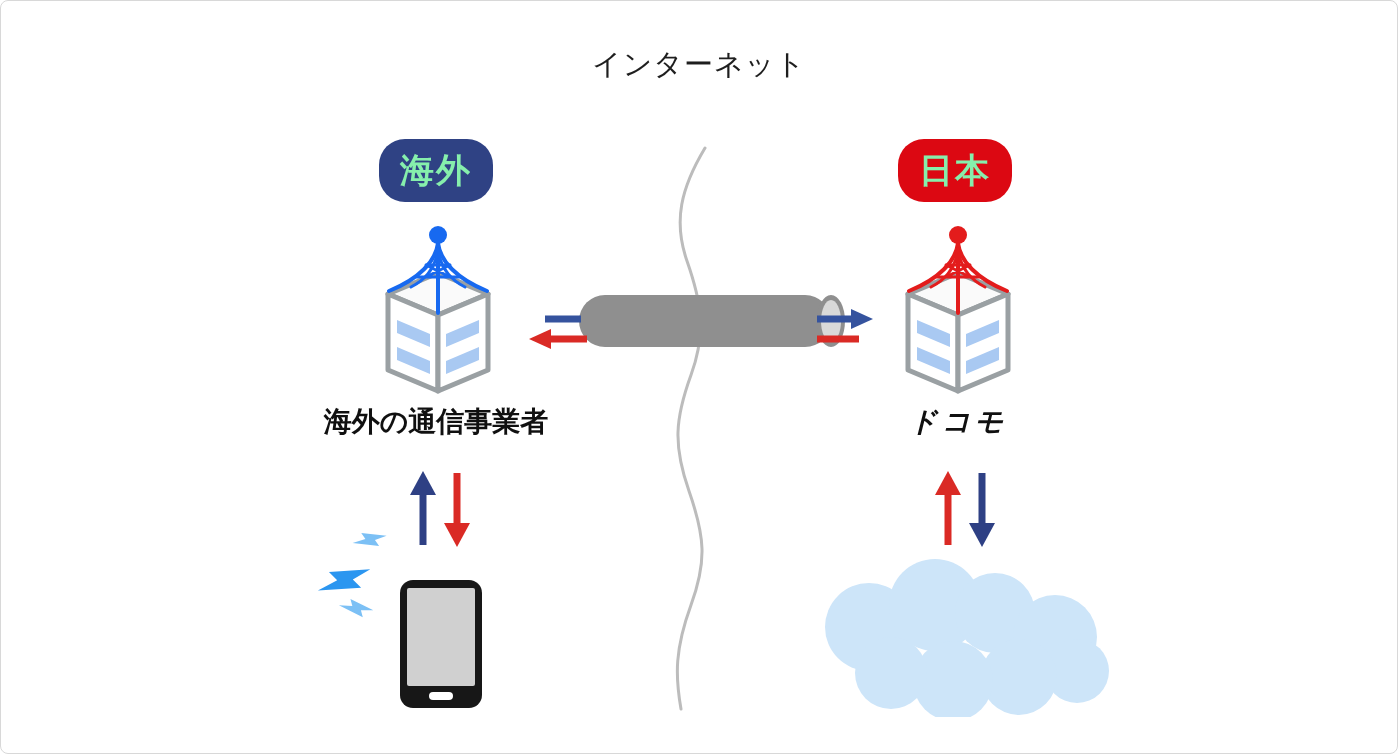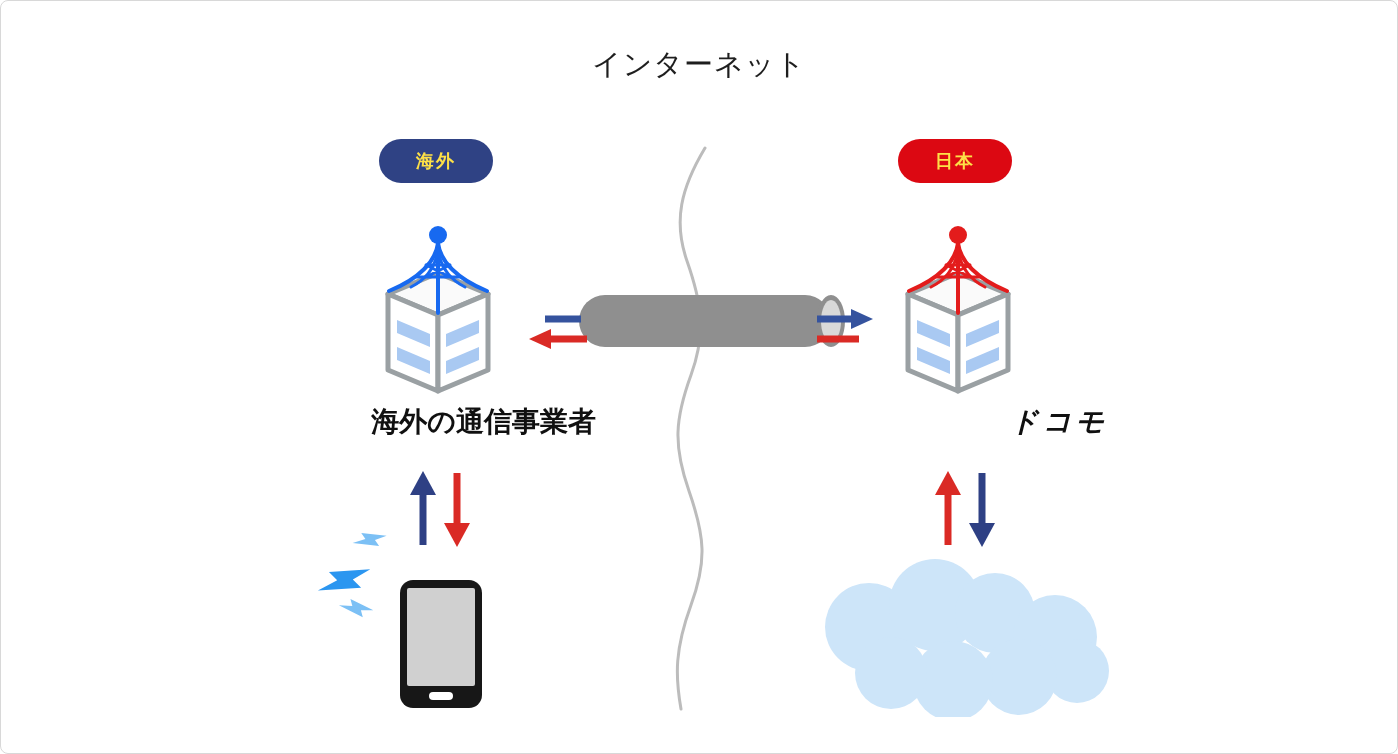--- a/index.html
+++ b/index.html
@@ -1,27 +1,27 @@
 <!DOCTYPE html>
 <html><head>
 <meta charset="utf-8">
 <style>
   html,body{margin:0;padding:0;background:#fff;}
   body{font-family:"Liberation Sans","DejaVu Sans",sans-serif;}
   .card{position:relative;width:1396px;height:752px;background:#ffffff;
         border:1px solid #d8d8d8;border-radius:8px;overflow:hidden;}
   .title{position:absolute;top:44px;left:0;width:100%;text-align:center;
          font-size:29px;color:#1e1e1e;letter-spacing:1px;}
-  .badge{position:absolute;width:114px;height:44px;border-radius:26px;
+  .badge{position:absolute;width:114px;height:63px;border-radius:26px;
          display:flex;align-items:center;justify-content:center;
-         color:#fde047;font-size:18px;font-weight:bold;letter-spacing:2px;}
+         color:#86efac;font-size:34px;font-weight:bold;letter-spacing:2px;}
   .badge-overseas{left:378px;top:138px;background:#2f4284;}
   .badge-japan{left:897px;top:138px;background:#dc0812;text-align:center;}
   .abs{position:absolute;}
-  .carrier-label{position:absolute;top:402px;text-align:right;
+  .carrier-label{position:absolute;top:402px;text-align:center;
                  font-size:28px;font-weight:700;color:#101010;}
   .carrier-label.left{left:275px;width:320px;}
   .carrier-label.right{left:807px;width:300px;letter-spacing:4px;font-style:italic;}
   .cloud-label{position:absolute;left:820px;top:616px;width:288px;text-align:center;
                font-size:27px;font-weight:700;color:#1c1c1c;letter-spacing:2px;}
   svg{display:block;}
   .z1{z-index:1;} .z2{z-index:2;} .z3{z-index:3;} .z4{z-index:4;}
 </style>
 </head>
 <body>

